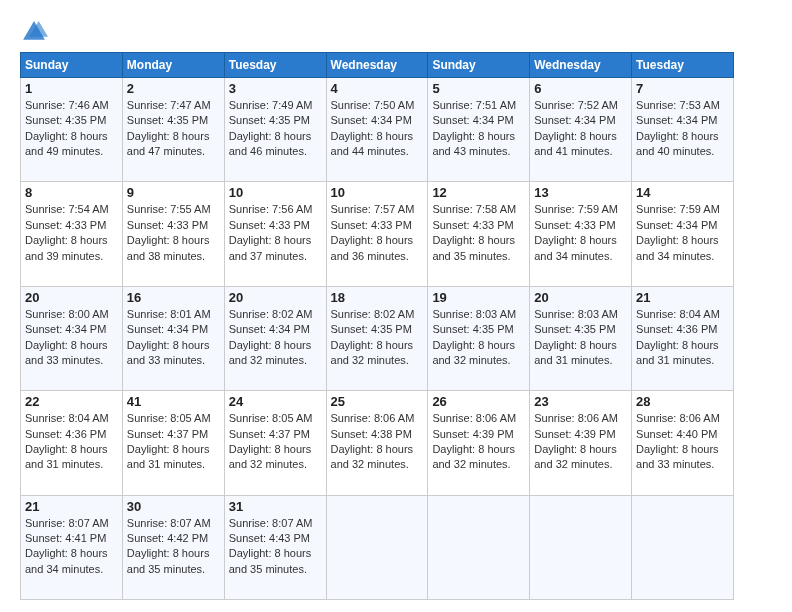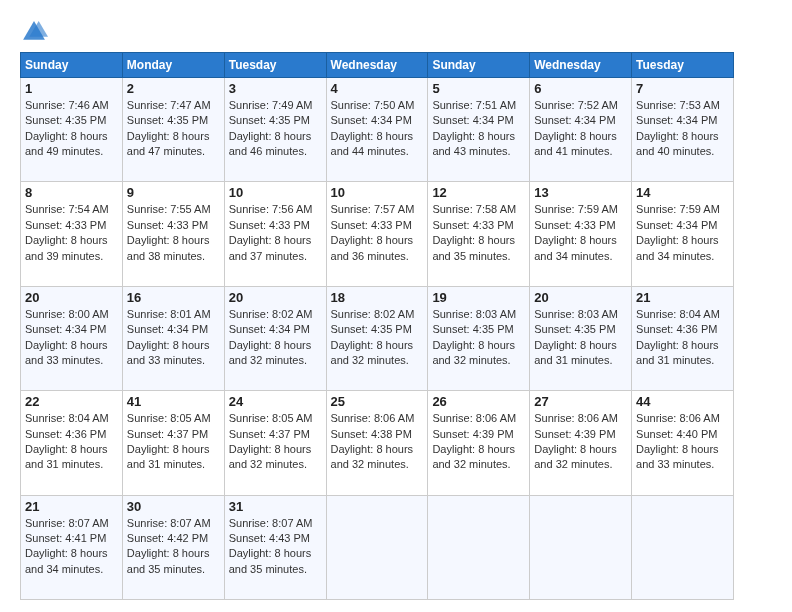--- a/index.html
+++ b/index.html
@@ -245,25 +245,25 @@
       </td>
           <td>
         <span class="day-number">25</span>
         <span class="cell-text">Sunrise: 8:06 AM<br>Sunset: 4:38 PM<br>Daylight: 8 hours<br>and 32 minutes.</span>
       </td>
           <td>
         <span class="day-number">26</span>
         <span class="cell-text">Sunrise: 8:06 AM<br>Sunset: 4:39 PM<br>Daylight: 8 hours<br>and 32 minutes.</span>
       </td>
           <td>
-        <span class="day-number">27</span>
+        <span class="day-number">23</span>
         <span class="cell-text">Sunrise: 8:06 AM<br>Sunset: 4:39 PM<br>Daylight: 8 hours<br>and 32 minutes.</span>
       </td>
           <td>
-        <span class="day-number">44</span>
+        <span class="day-number">28</span>
         <span class="cell-text">Sunrise: 8:06 AM<br>Sunset: 4:40 PM<br>Daylight: 8 hours<br>and 33 minutes.</span>
       </td>
         </tr>
         <tr>
           <td>
         <span class="day-number">21</span>
         <span class="cell-text">Sunrise: 8:07 AM<br>Sunset: 4:41 PM<br>Daylight: 8 hours<br>and 34 minutes.</span>
       </td>
           <td>
         <span class="day-number">30</span>

